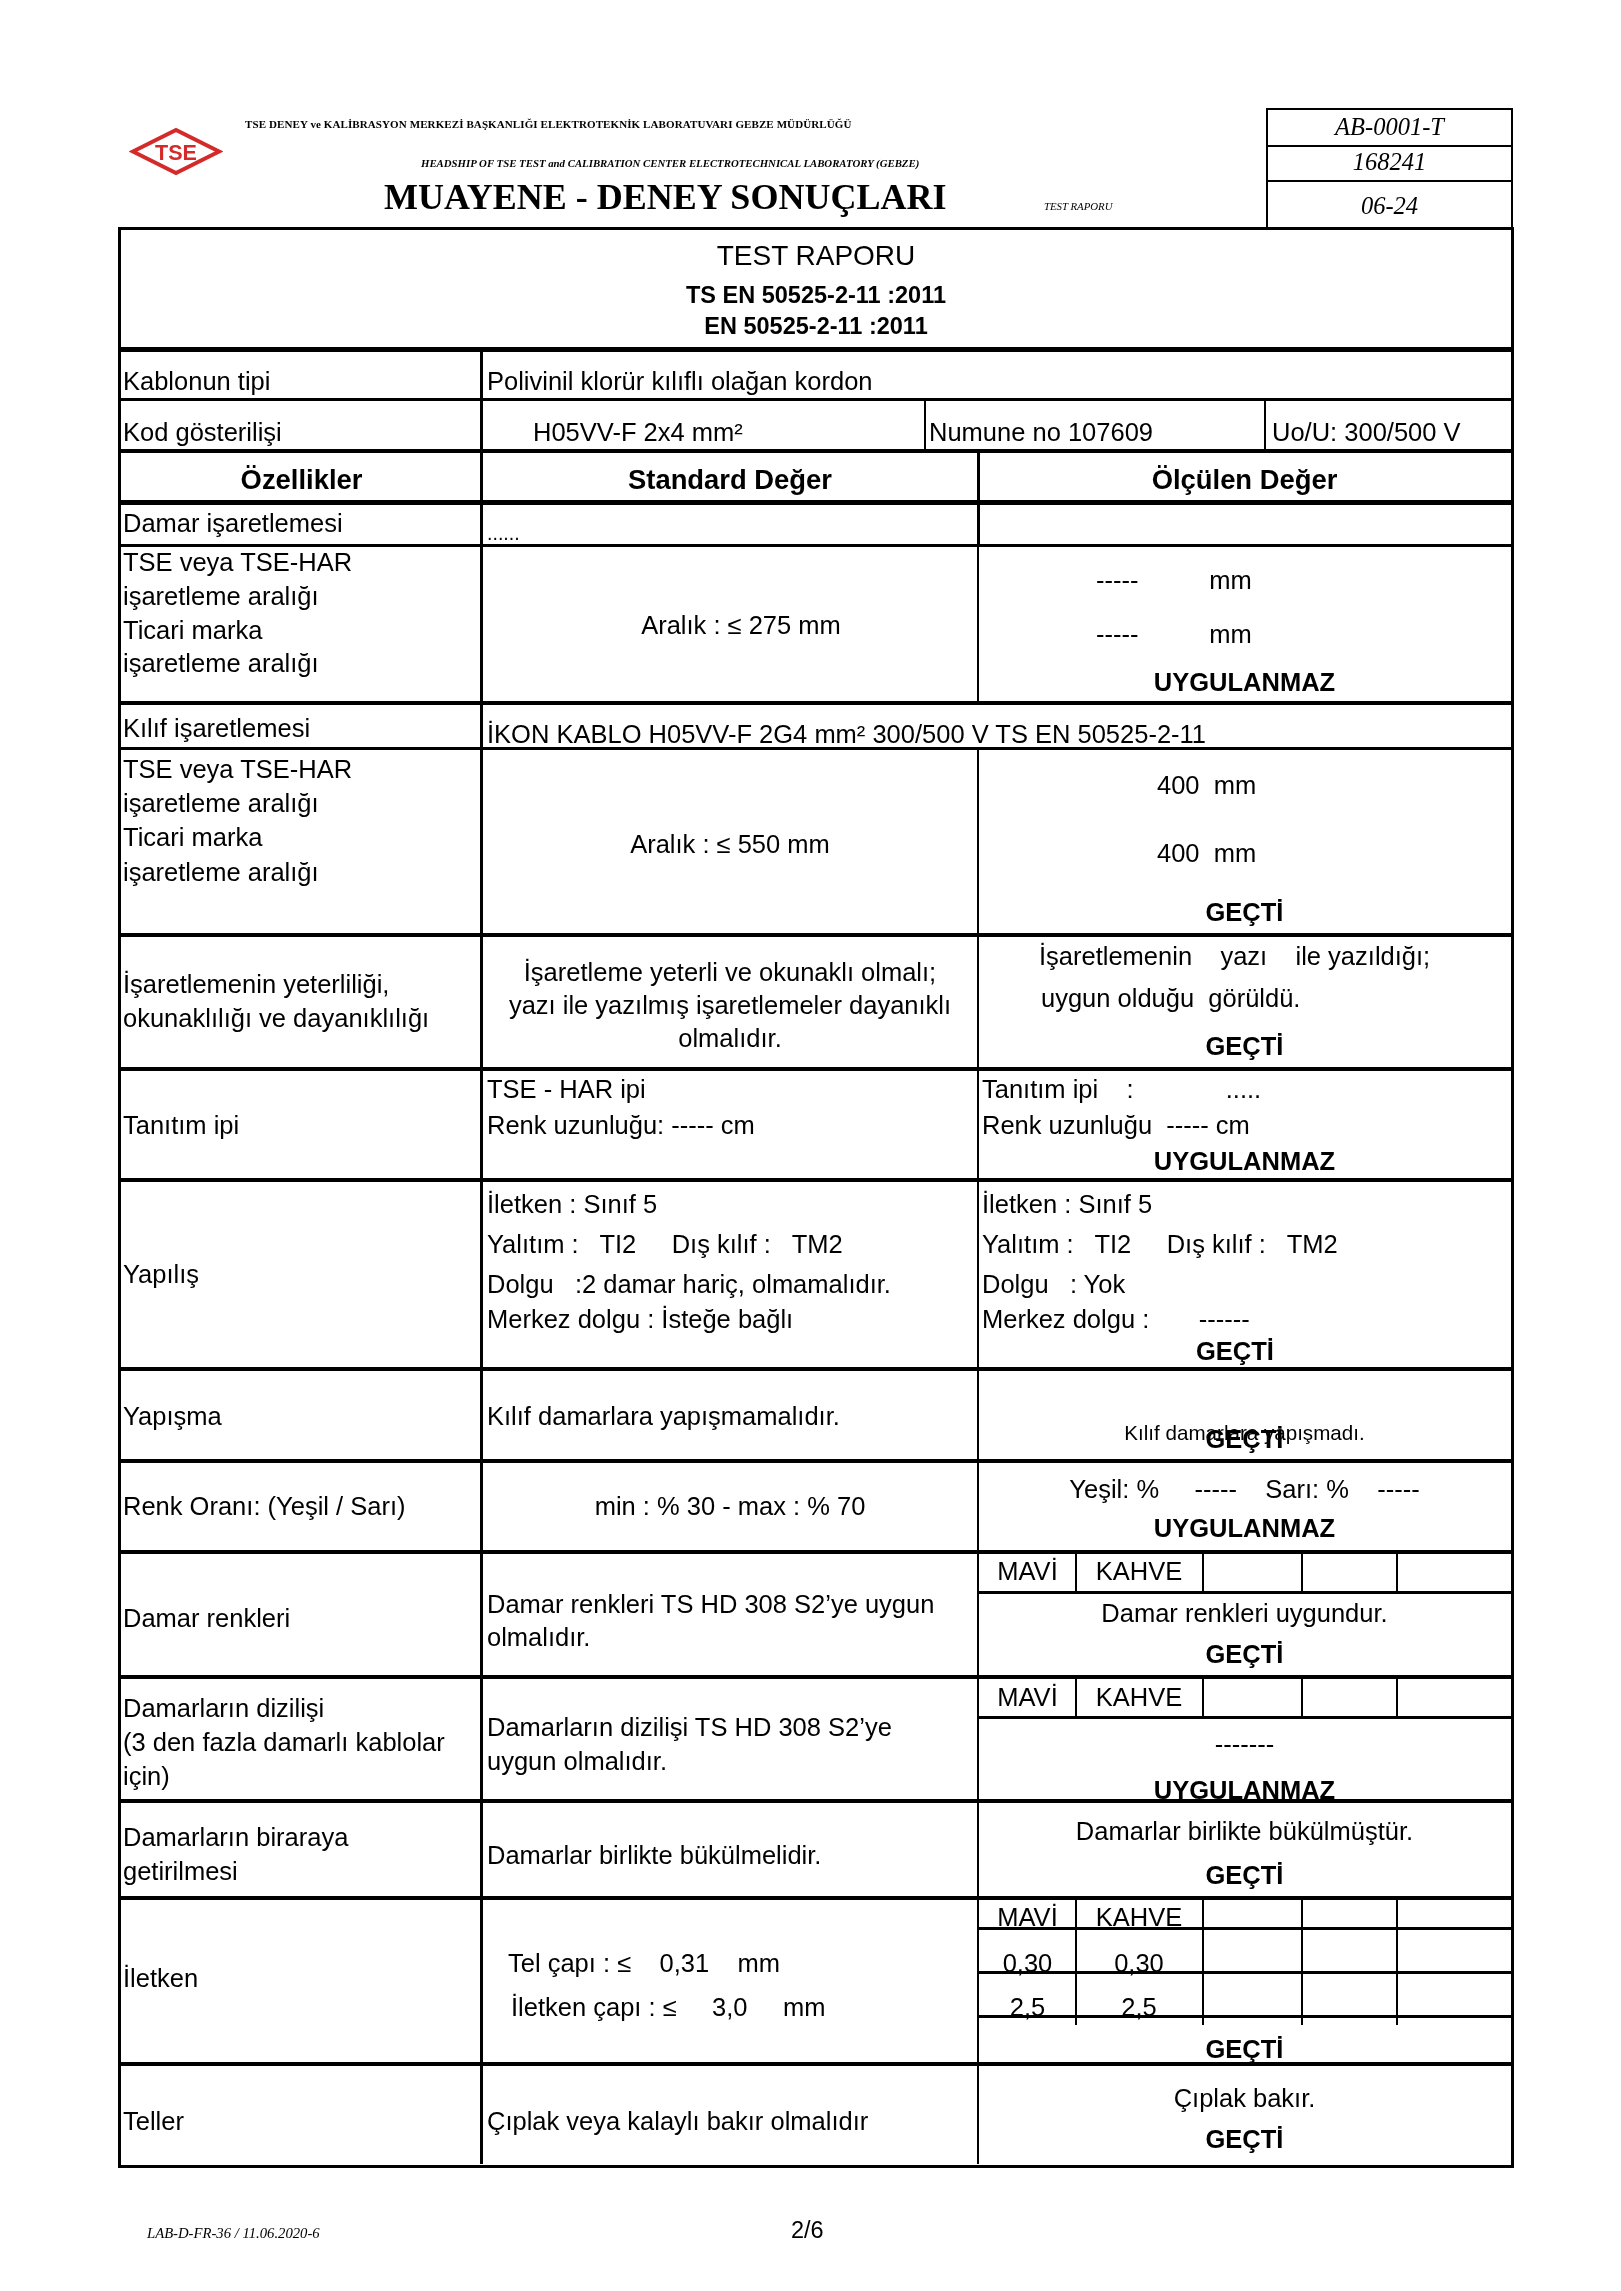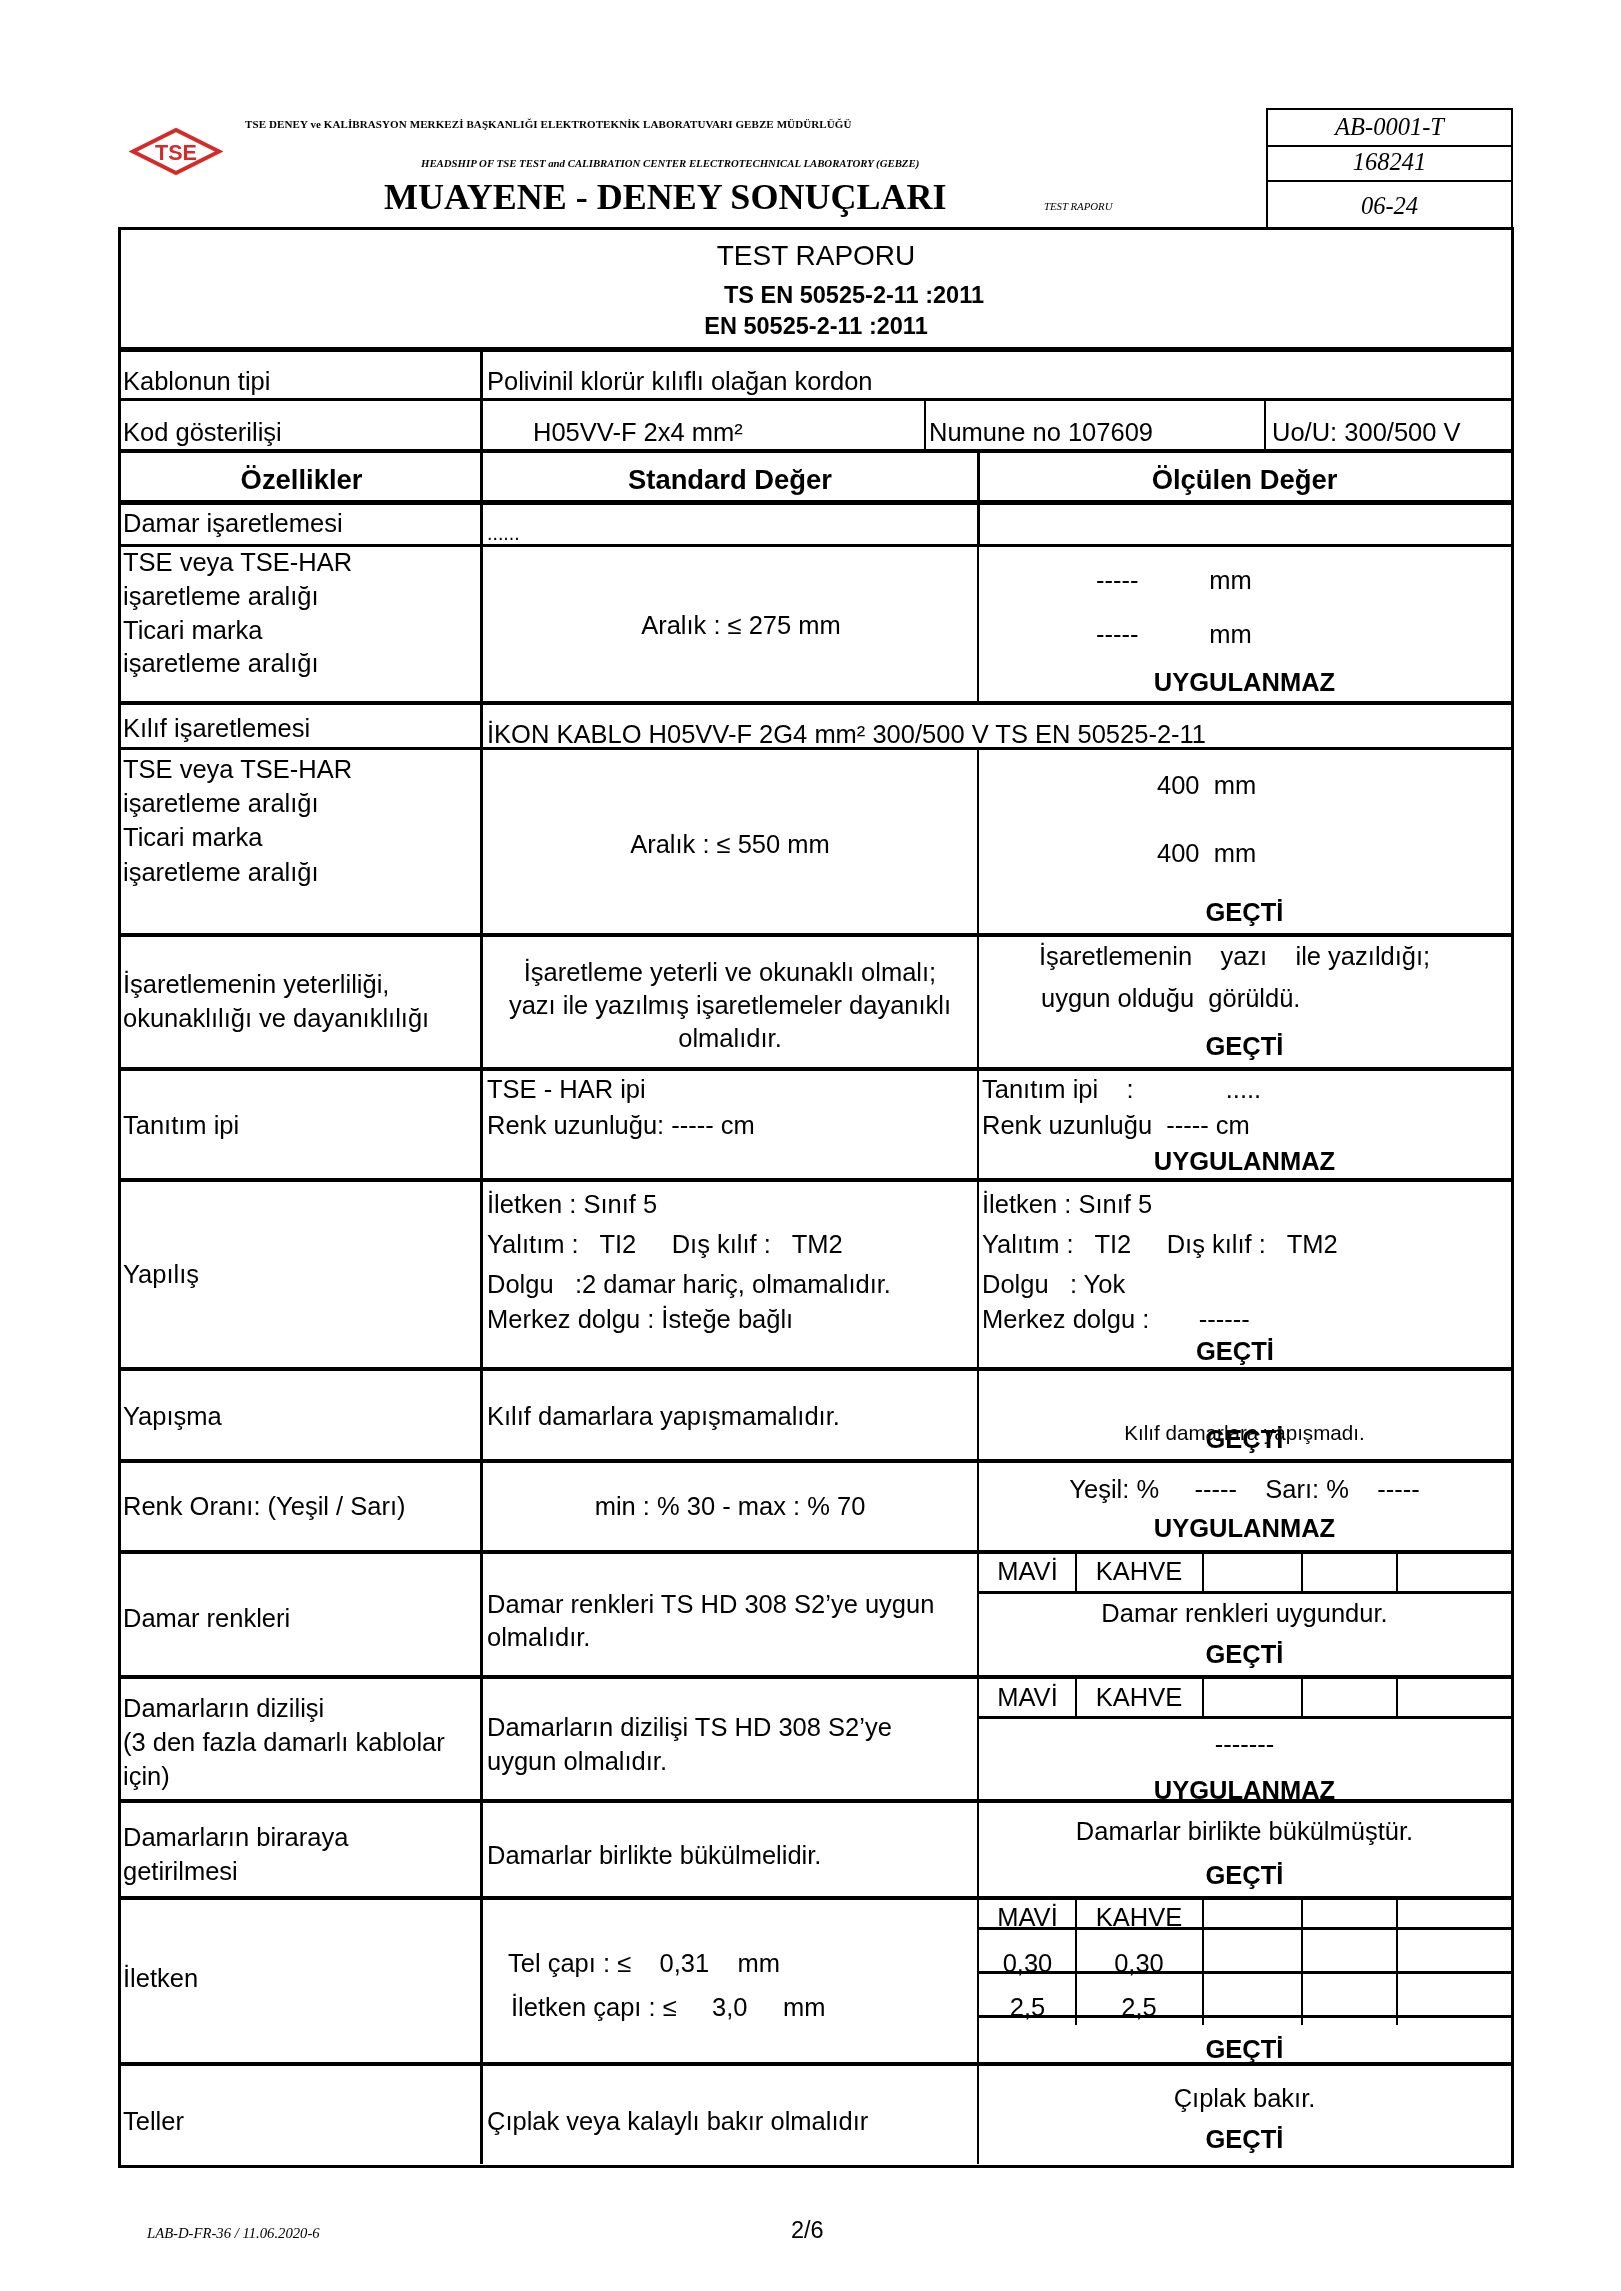--- a/index.html
+++ b/index.html
@@ -86,21 +86,21 @@
 
 <div class="vl" style="left:1075px;top:1898px;width:2px;height:127px;"></div>
 <div class="vl" style="left:1202px;top:1898px;width:2px;height:127px;"></div>
 <div class="vl" style="left:1301px;top:1898px;width:2px;height:127px;"></div>
 <div class="vl" style="left:1396px;top:1898px;width:2px;height:127px;"></div>
 <div class="vl" style="left:978px;top:1927px;width:533px;height:2.9px;"></div>
 <div class="vl" style="left:978px;top:1971px;width:533px;height:2.9px;"></div>
 <div class="vl" style="left:978px;top:2015px;width:533px;height:2.9px;"></div>
 
 <div class="t c" style="left:122px;width:1388px;top:231px;font-size:28px;line-height:49px;">TEST RAPORU</div>
-<div class="t c b" style="left:122px;width:1388px;top:281px;font-size:23.5px;line-height:29px;padding-left:38px;">TS EN 50525-2-11 :2011</div>
+<div class="t c b" style="left:122px;width:1388px;top:281px;font-size:23.5px;line-height:29px;">TS EN 50525-2-11 :2011</div>
 <div class="t c b" style="left:122px;width:1388px;top:312px;font-size:23.5px;line-height:29px;">EN 50525-2-11  :2011</div>
 
 <div class="t" style="left:123px;top:365px;">Kablonun tipi</div>
 <div class="t" style="left:487px;top:365px;">Polivinil klorür kılıflı olağan kordon</div>
 <div class="t" style="left:123px;top:416px;">Kod gösterilişi</div>
 <div class="t" style="left:533px;top:416px;">H05VV-F 2x4 mm²</div>
 <div class="t" style="left:929px;top:416px;">Numune no 107609</div>
 <div class="t" style="left:1272px;top:416px;">Uo/U:   300/500 V</div>
 
 <div class="t c b" style="left:122px;width:359px;top:463px;font-size:27.4px;">Özellikler</div>

